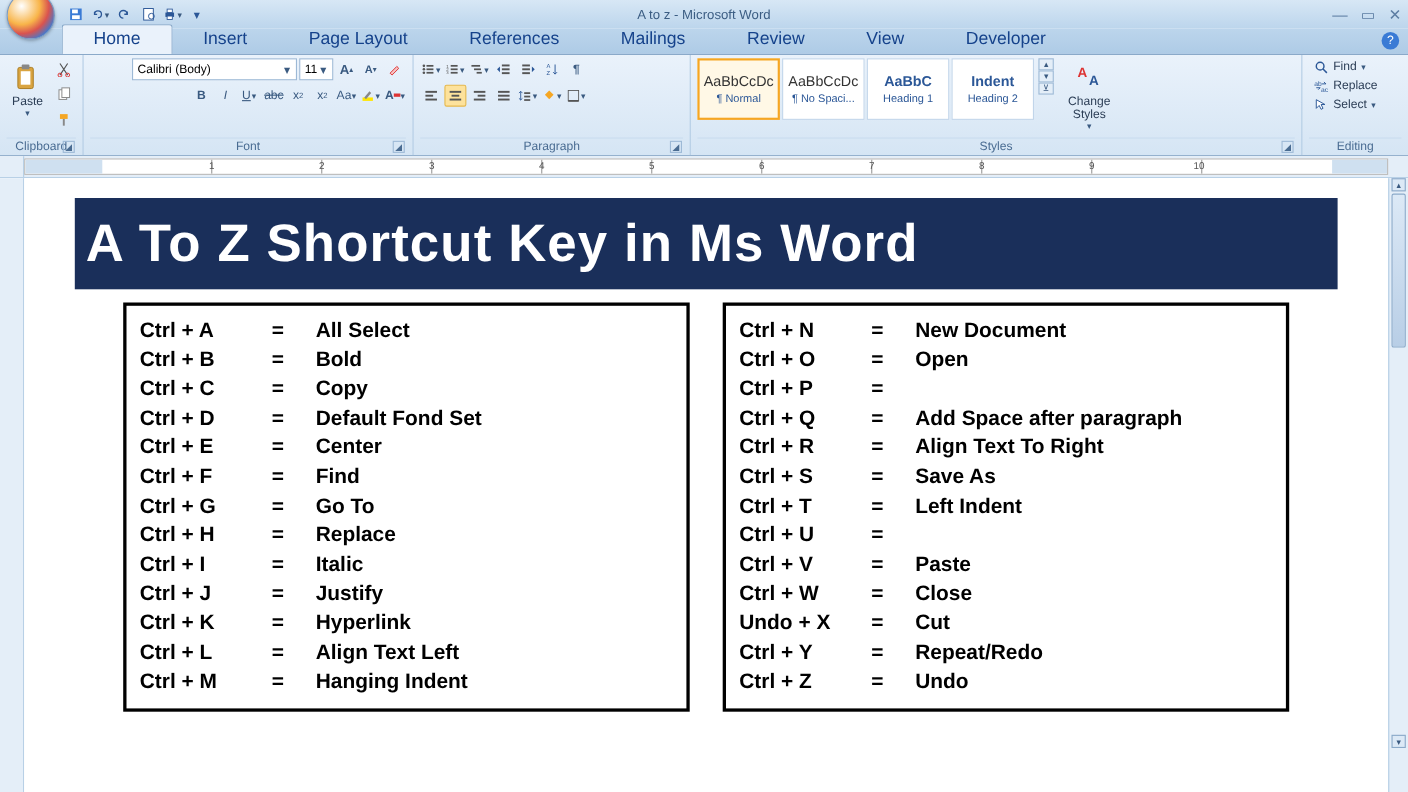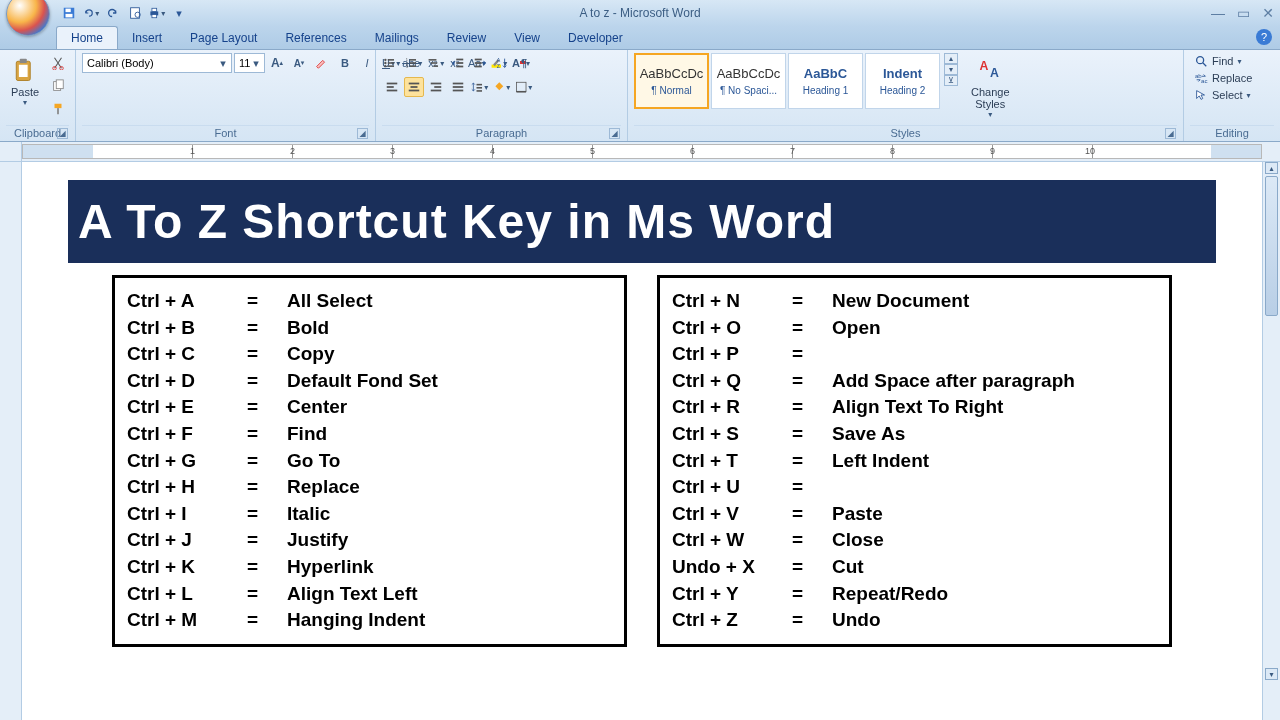--- a/index.html
+++ b/index.html
@@ -10,21 +10,21 @@
 .office-btn { width: 44px; height: 44px; border-radius: 50%; background: radial-gradient(circle at 30% 30%, #fff, #f8b54a 40%, #d9534f 60%, #3a7bd5 80%); border: 1px solid #7a9ac0; margin: 2px 6px 0 6px; position: relative; z-index: 10; box-shadow: 0 1px 3px rgba(0,0,0,.3); }
 .qat { display: flex; gap: 4px; align-items: center; margin-left: 4px; }
 .qat-btn { width: 18px; height: 18px; display: flex; align-items: center; justify-content: center; color: #2b5797; cursor: pointer; border-radius: 2px; }
 .qat svg { width: 14px; height: 14px; }
 .title-text { position: absolute; left: 50%; transform: translateX(-50%); color: #3b5d83; font-size: 12px; }
 .win-controls { position: absolute; right: 6px; display: flex; gap: 12px; color: #5d7ea3; }
 .win-controls span { font-size: 14px; cursor: pointer; }
 
 
 .tabs { height: 24px; background: linear-gradient(#bcd5ec, #aecbe6); display: flex; align-items: flex-end; padding-left: 56px; border-bottom: 1px solid #8aa9c9; position: relative; }
-.tab { padding: 4px 14px; color: #15428b; font-size: 12px; cursor: pointer; border-top-left-radius: 3px; border-top-right-radius: 3px; }
+.tab { padding: 4px 28px; color: #15428b; font-size: 16px; cursor: pointer; border-top-left-radius: 3px; border-top-right-radius: 3px; }
 .tab.active { background: #eaf2fb; border: 1px solid #8aa9c9; border-bottom: none; }
 .help-icon { position: absolute; right: 8px; top: 3px; width: 16px; height: 16px; border-radius: 50%; background: #3a7bd5; color: #fff; font-size: 11px; display: flex; align-items: center; justify-content: center; cursor: pointer; }
 
 
 .ribbon { height: 92px; background: linear-gradient(#eaf2fb, #d5e5f4); border-bottom: 1px solid #8aa9c9; display: flex; }
 .group { border-right: 1px solid #b3cce4; padding: 3px 6px 0 6px; display: flex; flex-direction: column; }
 .group-label { text-align: center; color: #4a6c92; font-size: 11px; padding: 1px 0 2px; border-top: 1px solid #c9dcef; margin-top: auto; position: relative; }
 .group-label .launcher { position: absolute; right: 1px; top: 2px; width: 11px; height: 11px; border: 1px solid #9db9d6; font-size: 8px; color: #4a6c92; display: flex; align-items: center; justify-content: center; cursor: pointer; }
 .group-body { flex: 1; display: flex; align-items: flex-start; gap: 4px; }
 
@@ -179,21 +179,21 @@
               <rect x="4" y="2" width="8" height="5" fill="#f5a623"></rect>
               <rect x="7" y="7" width="2" height="7" fill="#888"></rect>
             </svg>
           </div>
       </div>
     </div>
     <div class="group-label"><span>Clipboard</span><span class="launcher">◢</span></div>
   </div>
 
   <div class="group" style="width:300px">
-    <div class="group-body" style="flex-direction:row;gap:4px;align-items:flex-start">
+    <div class="group-body" style="flex-direction:column;gap:4px;align-items:flex-end">
       <div class="font-row">
         <div class="combo" style="width:150px">
             <span>Calibri (Body)</span>
             <span class="dd">▾</span>
           </div>
         <div class="combo" style="width:31px">
             <span>11</span>
             <span class="dd">▾</span>
           </div>
         <div class="mini-btn" title="Grow Font">

